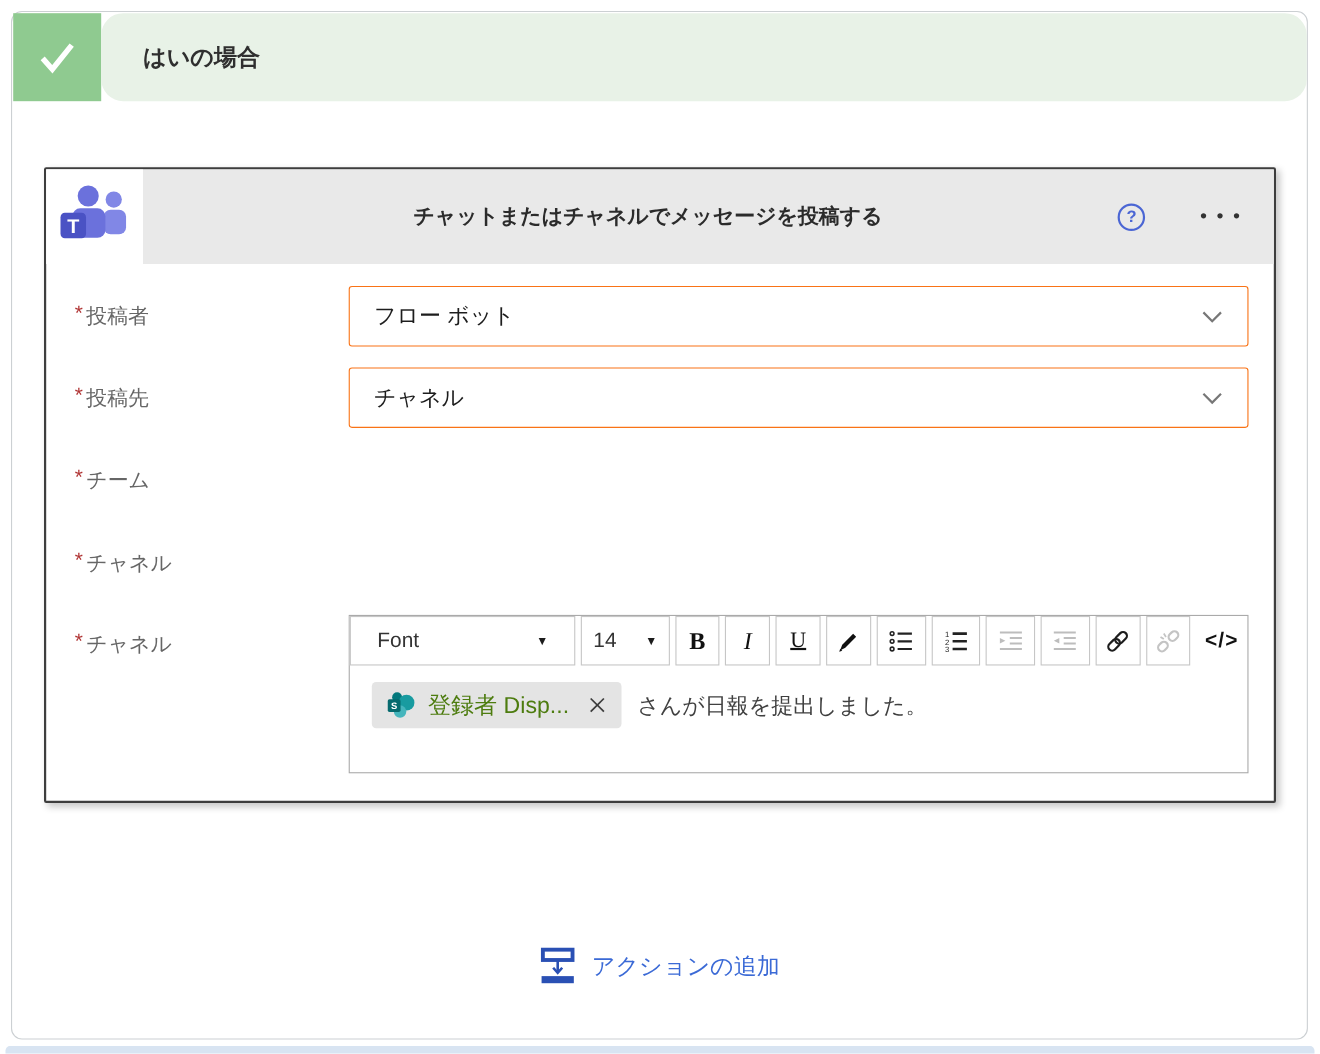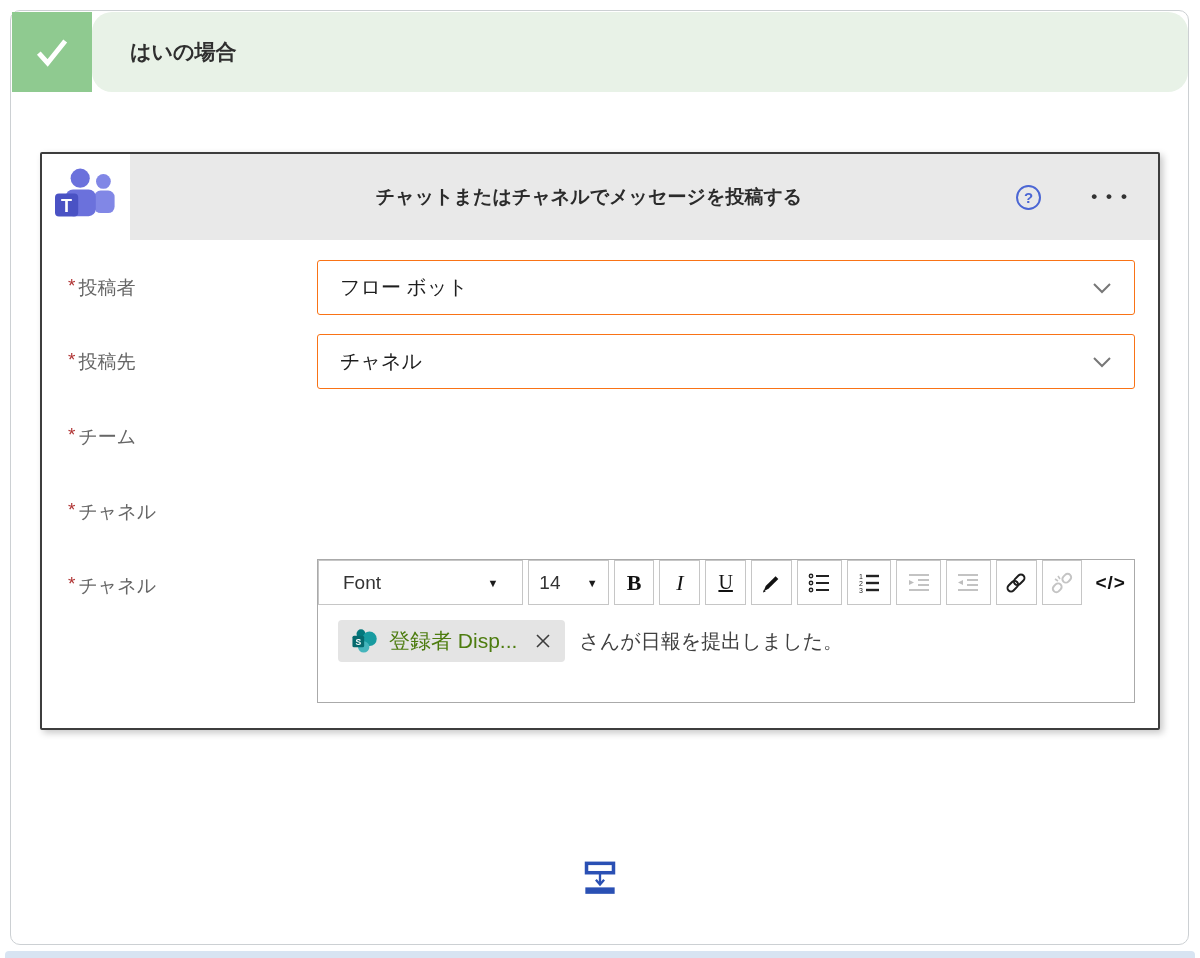--- a/index.html
+++ b/index.html
@@ -261,15 +261,16 @@
 
 </div>
 
 <div class="add-action">
   <svg width="32" height="34" viewBox="0 0 27 29">
     <rect x="2" y="2" width="23" height="8" fill="none" stroke="#2a50b4" stroke-width="3"></rect>
     <line x1="13.5" y1="10" x2="13.5" y2="19" stroke="#2a50b4" stroke-width="2"></line>
     <polyline points="10,16 13.5,20 17,16" fill="none" stroke="#2a50b4" stroke-width="2"></polyline>
     <rect x="1" y="22.5" width="25" height="5.5" fill="#2a50b4"></rect>
   </svg>
+  <span class="add-label">アクションの追加</span>
 </div>
 
 <div class="bottom-strip"></div>
 
 </body></html>

